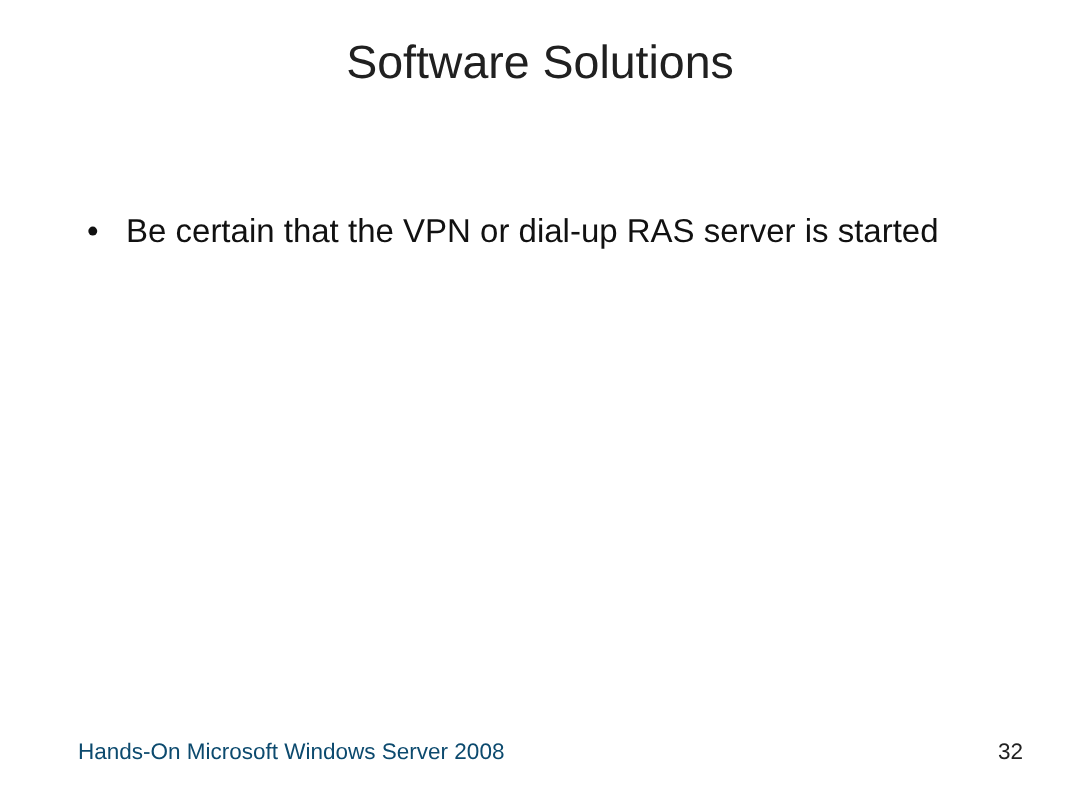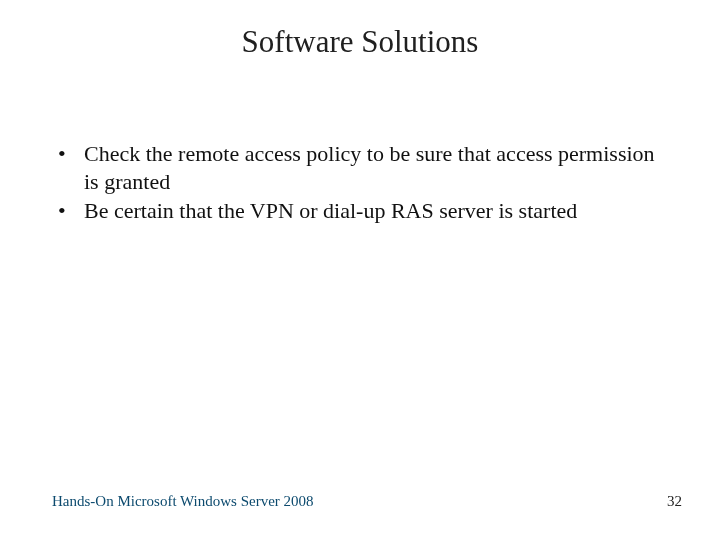--- a/index.html
+++ b/index.html
@@ -10,21 +10,20 @@
     background: #ffffff;
     font-family: Arial, Helvetica, sans-serif;
     color: #000;
     overflow: hidden;
   }
   .slide {
     position: relative;
     width: 720px;
     height: 536px;
     box-sizing: border-box;
-    font-family: Liberation Serif, serif;
   }
   .title {
     position: absolute;
     top: 24px;
     left: 0;
     width: 100%;
     text-align: center;
     font-size: 31px;
     font-weight: 400;
     color: #202020;
@@ -73,20 +72,19 @@
   }
 </style>
 </head>
 <body>
 
 <div class="slide">
   <div class="title">Software Solutions</div>
 
   <div class="content">
     <ul class="bullets">
-      <li>Check the remote access policy to be sure that access permission is granted</li>
       <li>Be certain that the VPN or dial-up RAS server is started</li>
     </ul>
   </div>
 
   <div class="footer-left">Hands-On Microsoft Windows Server 2008</div>
   <div class="footer-right">32</div>
 </div>
 
 </body></html>

